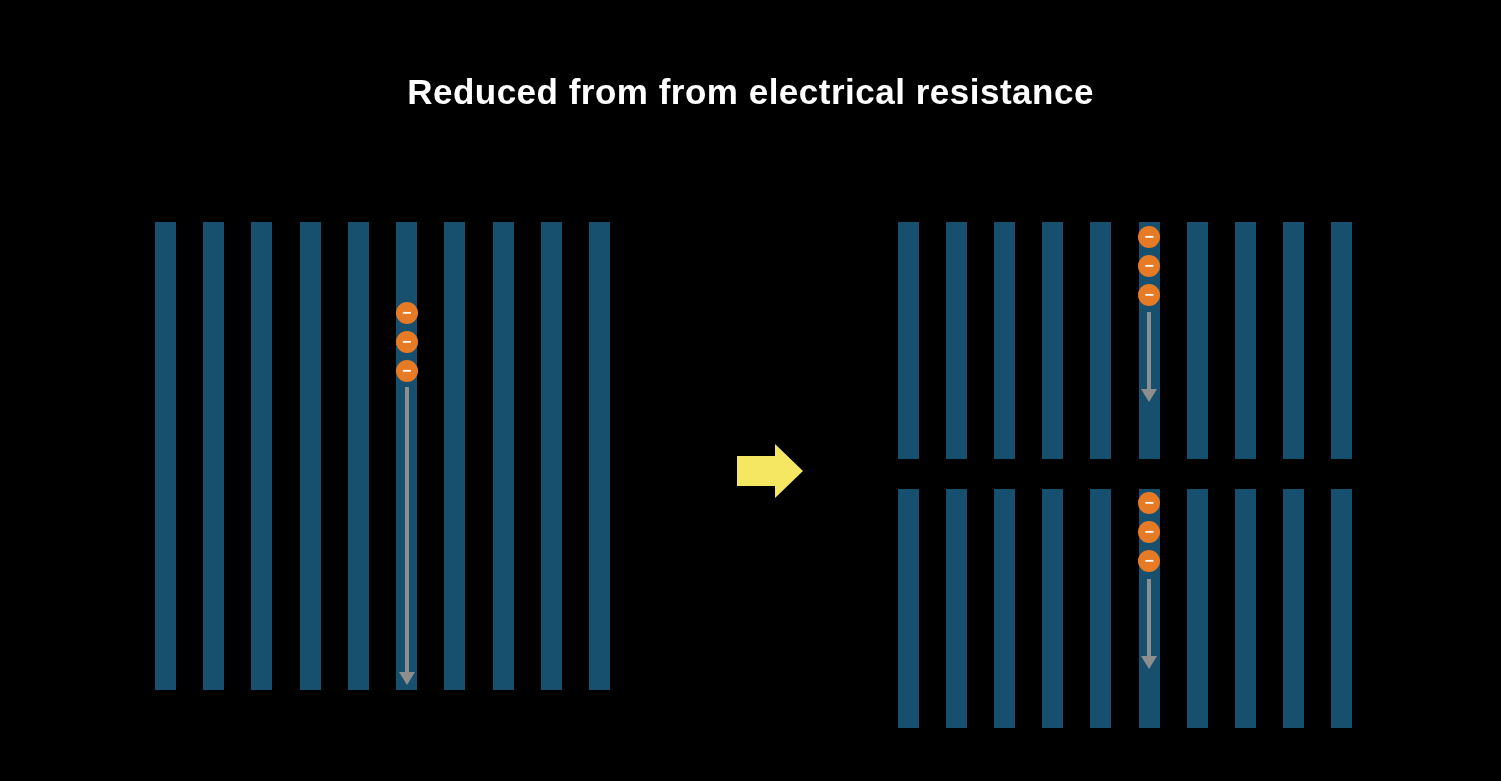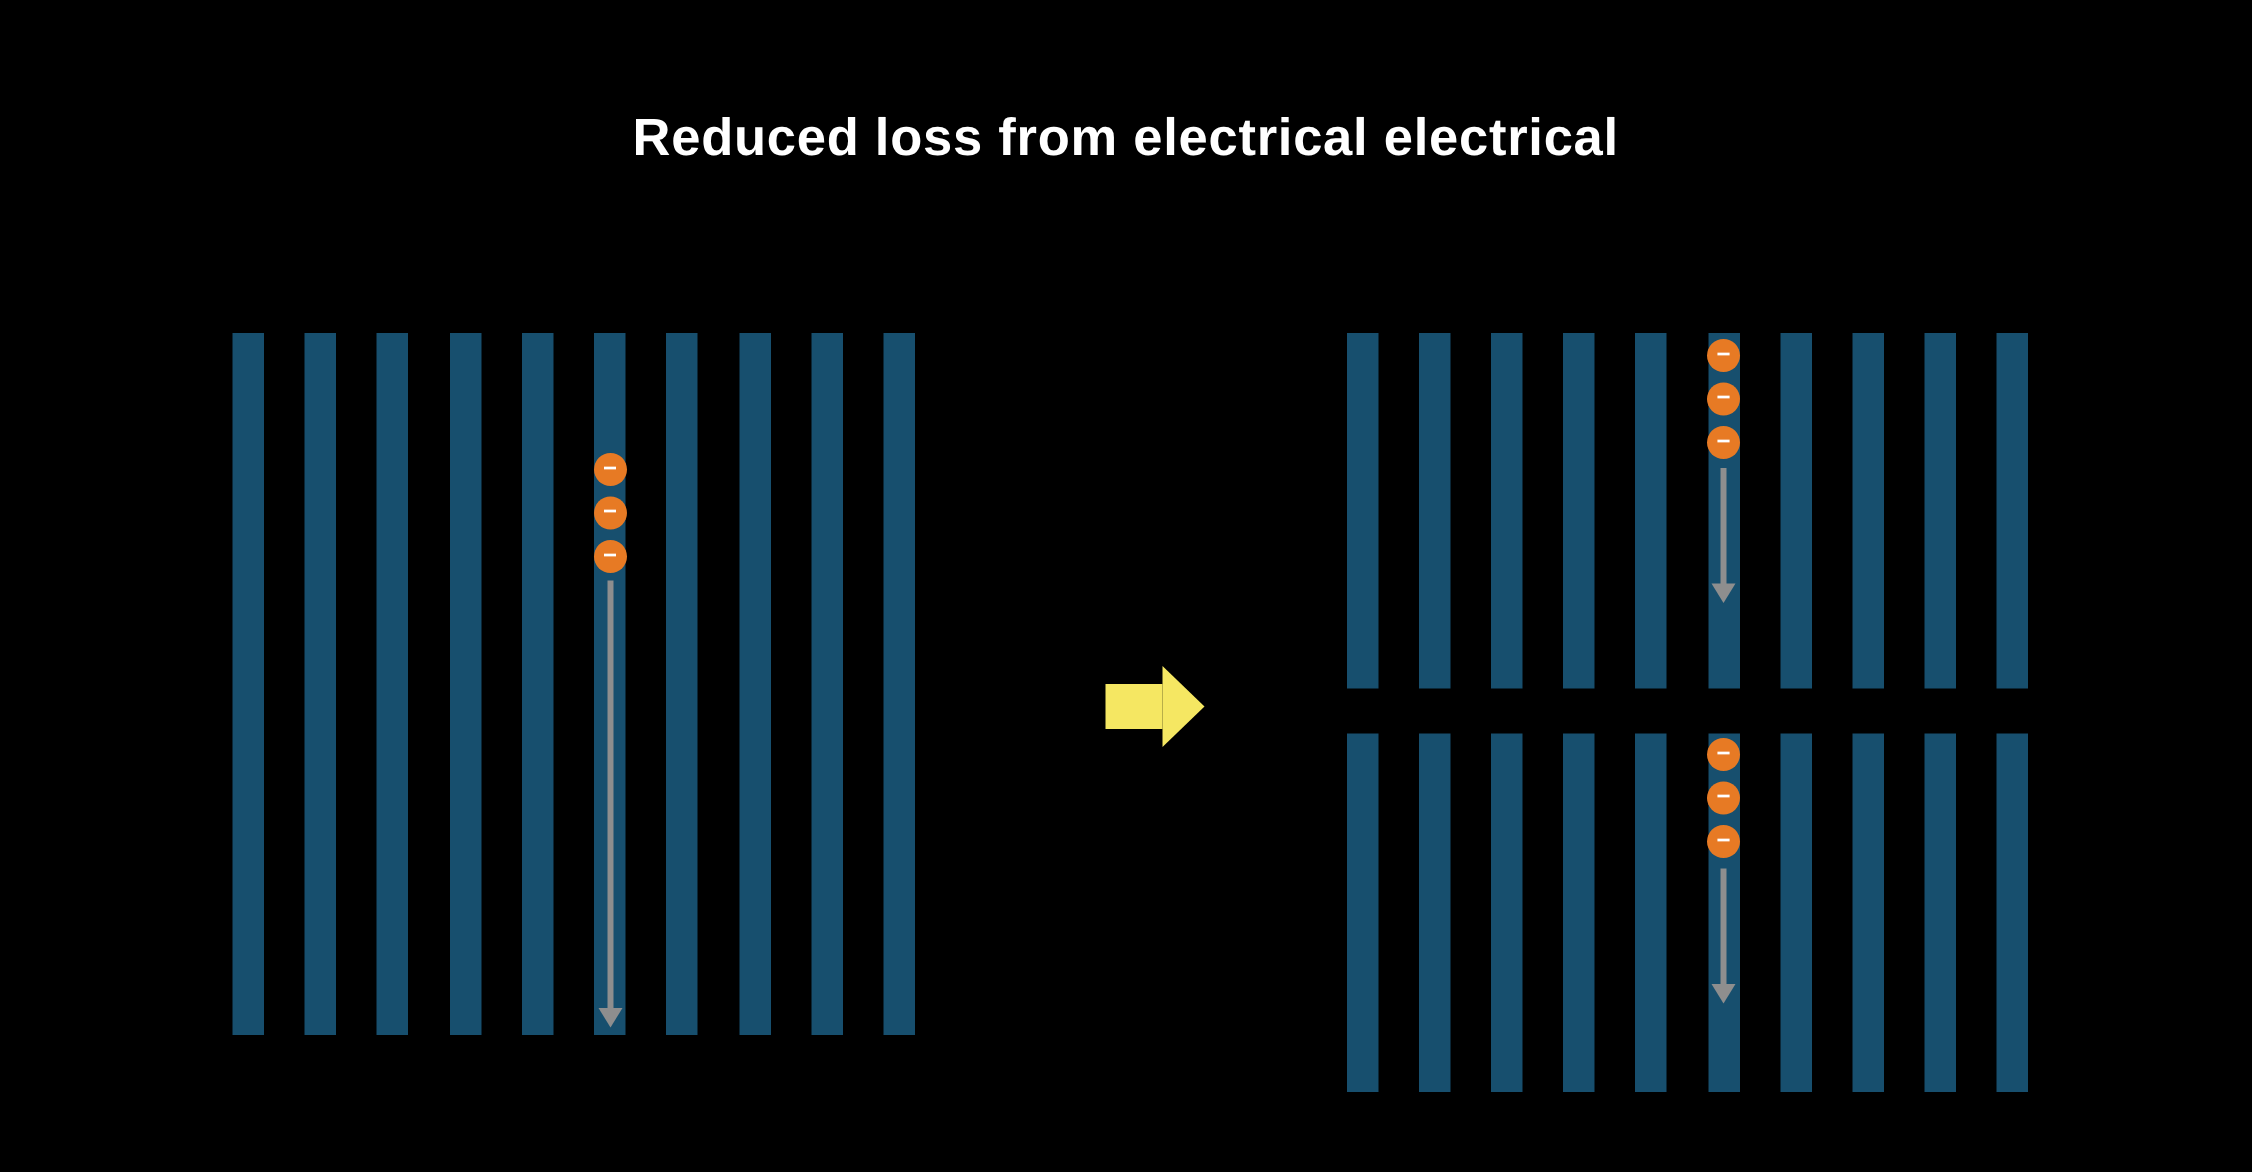--- a/index.html
+++ b/index.html
@@ -82,21 +82,21 @@
     height: 0;
     border-top: 27px solid transparent;
     border-bottom: 27px solid transparent;
     border-left: 28px solid var(--yellow);
   }
 </style>
 </head>
 <body style="--bg: #000000; --title: #FFFFFF; --bar: #174F6E; --electron: #E77A24; --electron-symbol: #FFFFFF; --flow: #8E8E8E; --yellow: #F5E762;">
 
 <div class="stage">
-  <div class="title">Reduced loss from electrical electrical</div>
+  <div class="title">Reduced from from electrical resistance</div>
 
   <div class="panel" id="panel-full" style="left: 155px; top: 222px; width: 455px; height: 468px;">
       <div class="bar" style="left: 0px; width: 21px;"></div>
       <div class="bar" style="left: 48.2222px; width: 21px;"></div>
       <div class="bar" style="left: 96.4444px; width: 21px;"></div>
       <div class="bar" style="left: 144.667px; width: 21px;"></div>
       <div class="bar" style="left: 192.889px; width: 21px;"></div>
       <div class="bar" style="left: 241.111px; width: 21px;"></div>
       <div class="bar" style="left: 289.333px; width: 21px;"></div>
       <div class="bar" style="left: 337.556px; width: 21px;"></div>

